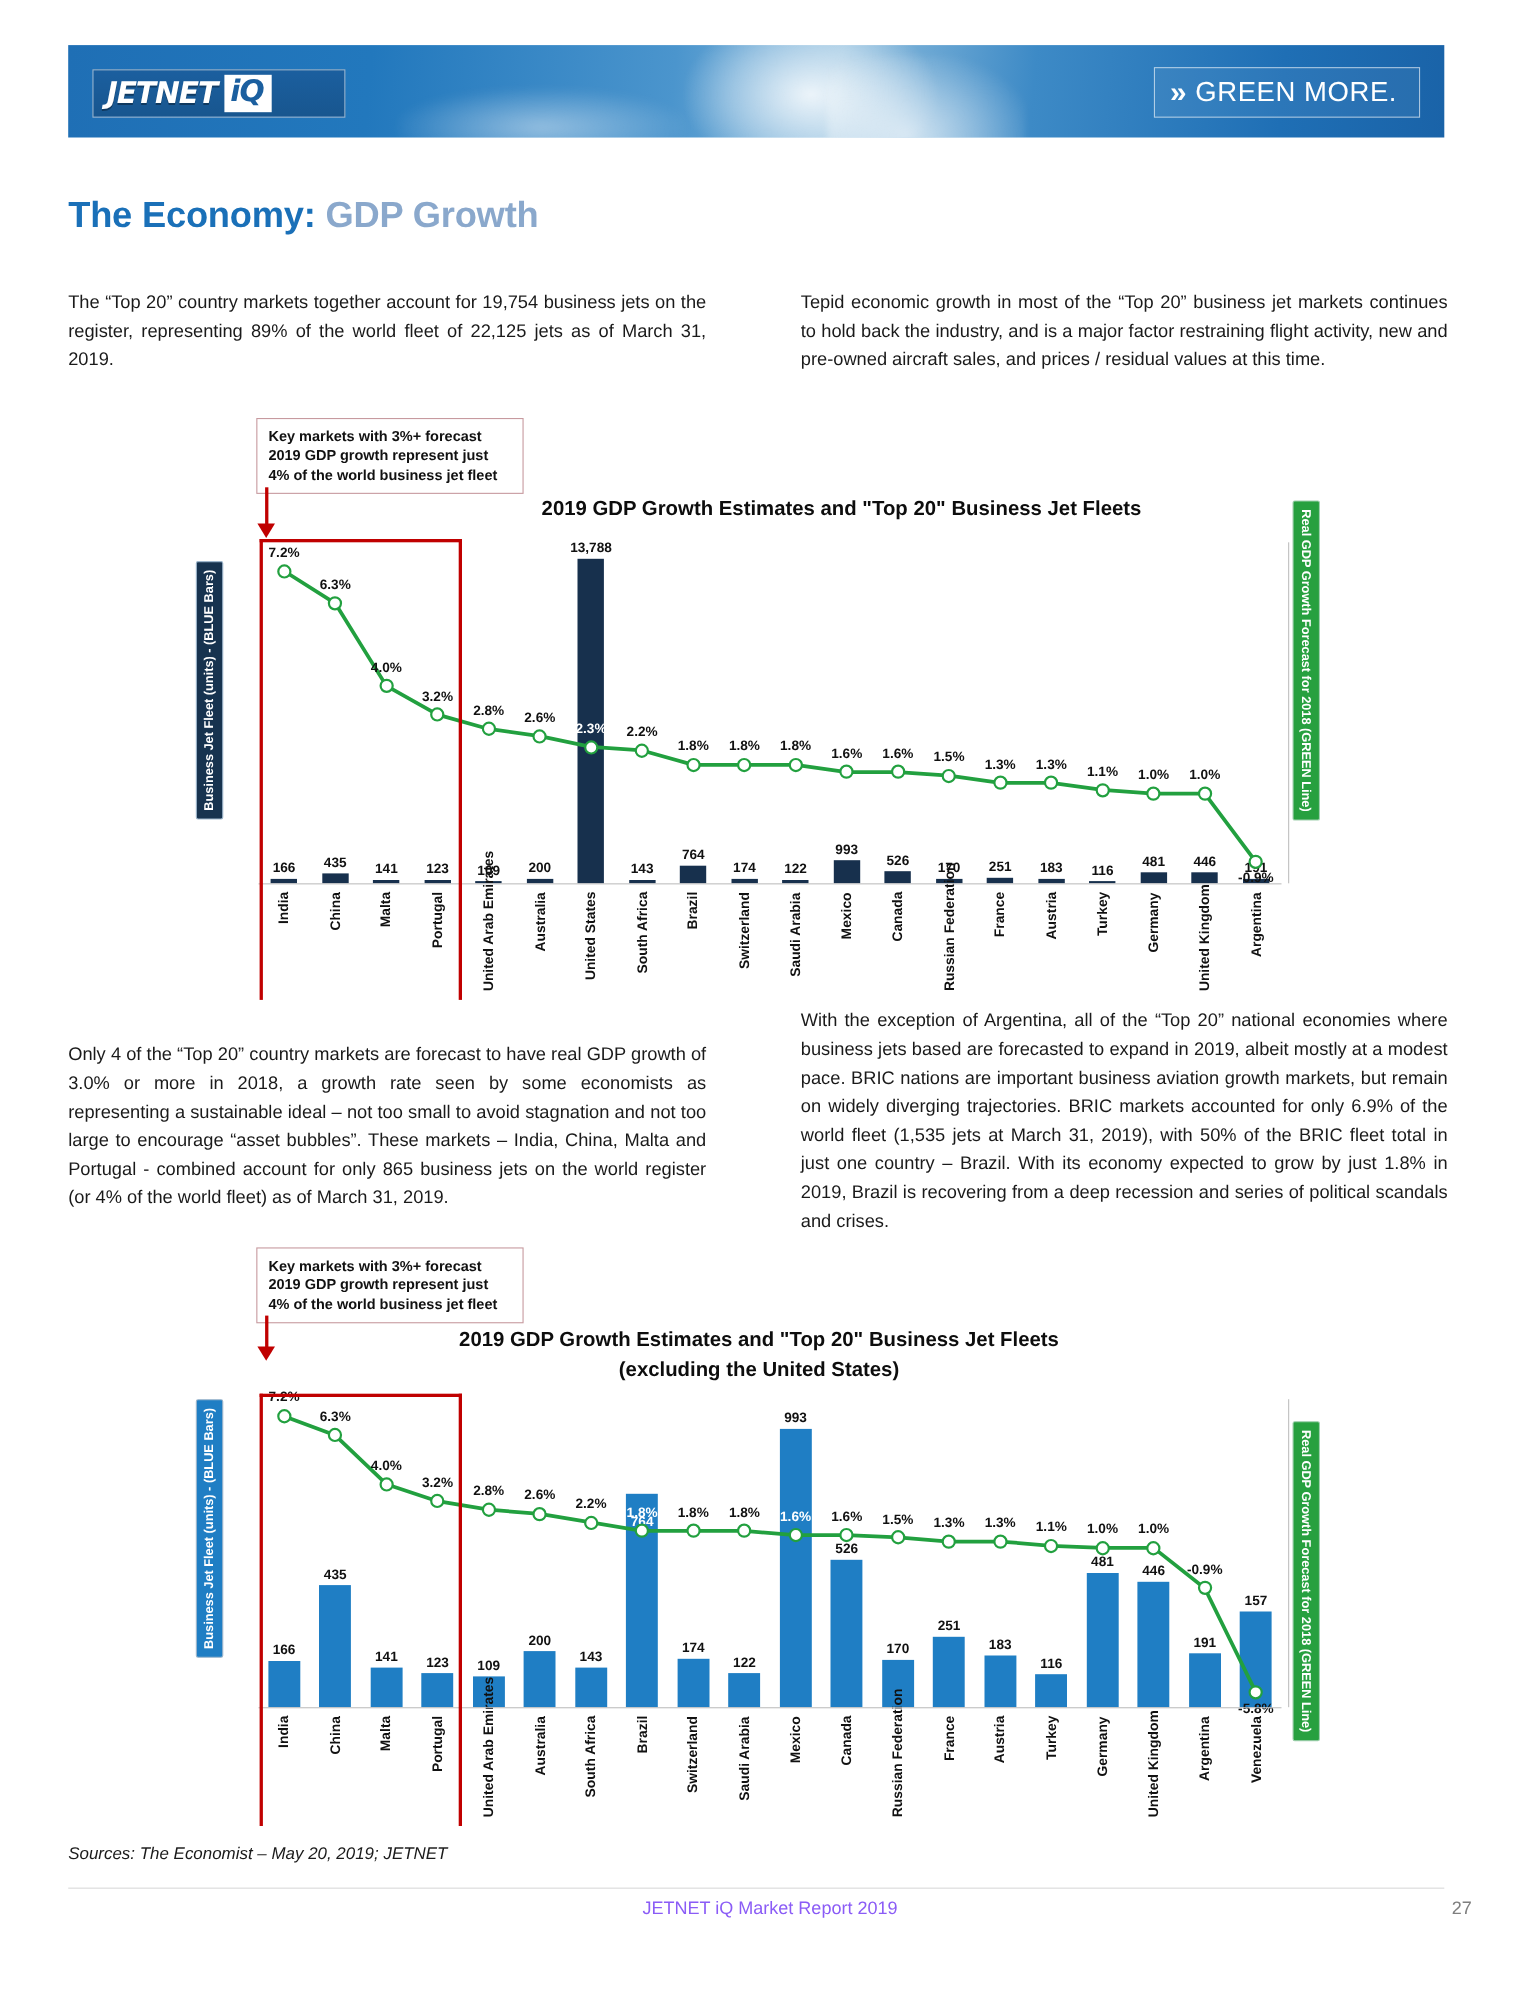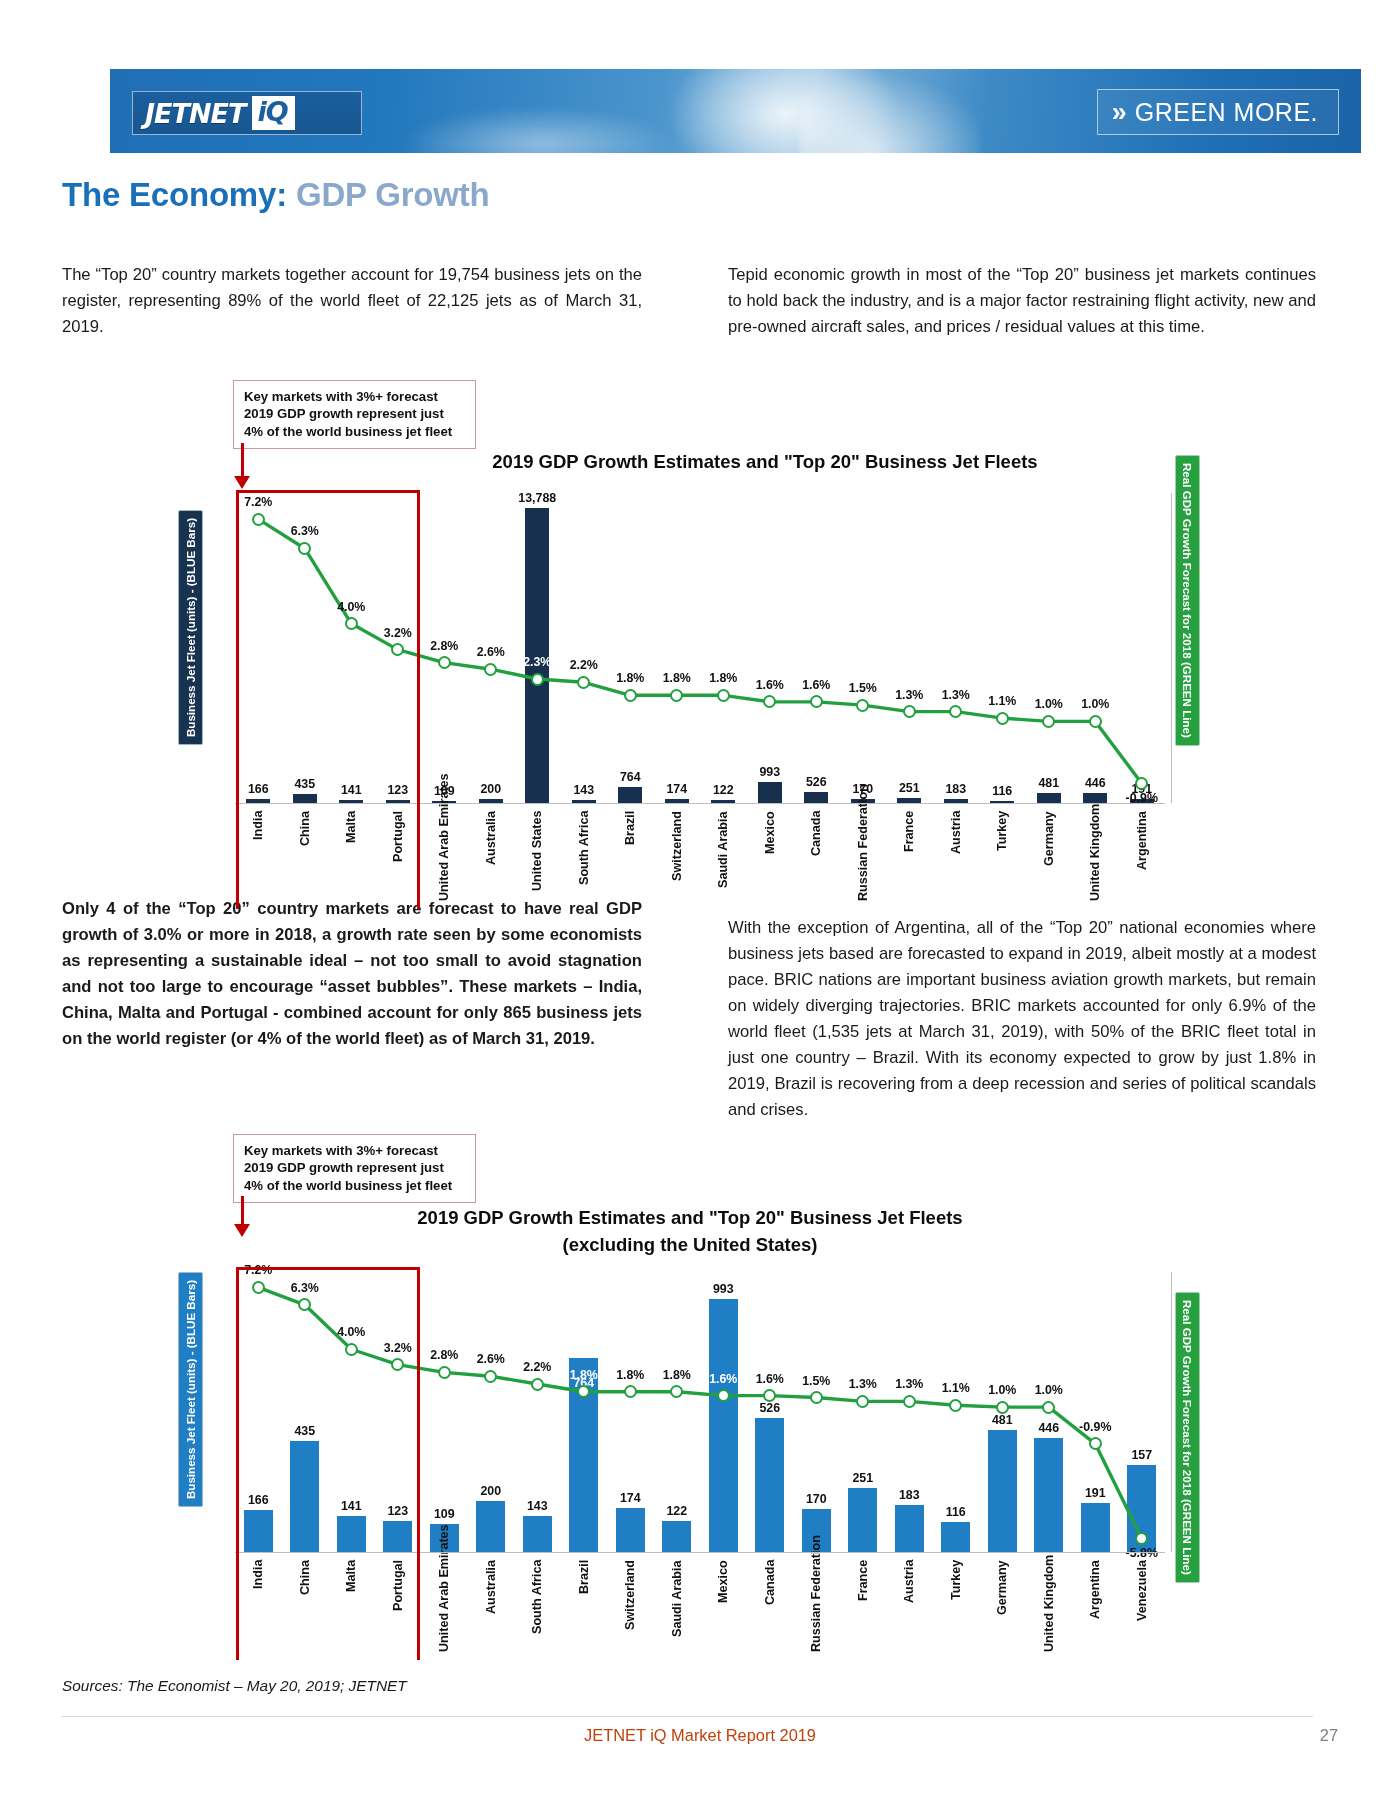--- a/index.html
+++ b/index.html
@@ -7,24 +7,23 @@
   body {
     width:1400px; height:1812px;
     background:#ffffff;
     font-family:"Liberation Sans", sans-serif;
     color:#1a1a1a;
     position:relative;
     overflow:hidden;
   }
   
   .banner {
-    position:absolute; left:62px; top:69px; width:1251px; height:84px;
+    position:absolute; left:62px; top:41px; width:1251px; height:84px;
     background:linear-gradient(95deg,#1f6fb5 0%,#2278bd 22%,#4b95cd 44%,#8fbede 56%,#3d8ac6 70%,#1f6fb5 88%,#1a63a8 100%);
     overflow:hidden;
-    margin-left:48px;
   }
   .banner .cloud1 {
     position:absolute; left:560px; top:-30px; width:230px; height:150px;
     background:radial-gradient(ellipse at 50% 50%, rgba(255,255,255,.85) 0%, rgba(255,255,255,.35) 45%, rgba(255,255,255,0) 72%);
     filter:blur(2px);
   }
   .banner .cloud2 {
     position:absolute; left:690px; top:10px; width:180px; height:120px;
     background:radial-gradient(ellipse at 40% 60%, rgba(255,255,255,.7) 0%, rgba(255,255,255,.2) 55%, rgba(255,255,255,0) 78%);
     filter:blur(3px);
@@ -68,21 +67,21 @@
   .page-title .t1 { color:#1a70b8; }
   .page-title .t2 { color:#8aa8cc; }
 
   
   .para {
     position:absolute;
     font-size:16.6px; line-height:1.57; text-align:justify; color:#1a1a1a;
   }
   #para-tl { left:62px;  top:262px; width:580px; }
   #para-tr { left:728px; top:262px; width:588px; }
-  #para-bl { left:62px;  top:896px; width:580px;font-weight:bold; }
+  #para-bl { left:62px;  top:946px; width:580px; }
   #para-br { left:728px; top:915px; width:588px; }
 
   
   .callout {
     position:absolute; border:1px solid #c79a9f; background:#ffffff;
     font-size:13.2px; font-weight:bold; line-height:1.32; color:#111;
     padding:7px 9px 8px 10px;
   }
   #callout-1 { left:233px; top:380px; width:243px; }
   #callout-2 { left:233px; top:1134px; width:243px; }
@@ -135,21 +134,21 @@
   .ylabel-left.blue { background:#1f7ec4; }
   .ylabel-right { background:#27a03f; color:#ffffff; border:1px solid #9fcfae; }
 
   
   .sources {
     position:absolute; left:62px; top:1677px; font-size:15.4px; font-style:italic; color:#1a1a1a;
   }
   .footer-rule { position:absolute; left:62px; top:1716px; width:1251px; height:1px; background:#d9d9d9; }
   .footer-center {
     position:absolute; left:0; top:1726px; width:1400px; text-align:center;
-    font-size:16.4px; color:#c2410c;
+    font-size:16.4px; color:#8b5cf6;
   }
   .footer-page {
     position:absolute; right:62px; top:1726px; font-size:16.4px; color:#7f7f7f;
   }
 </style>
 </head>
 <body>
 
 <div class="banner">
   <div class="cloud1"></div>

